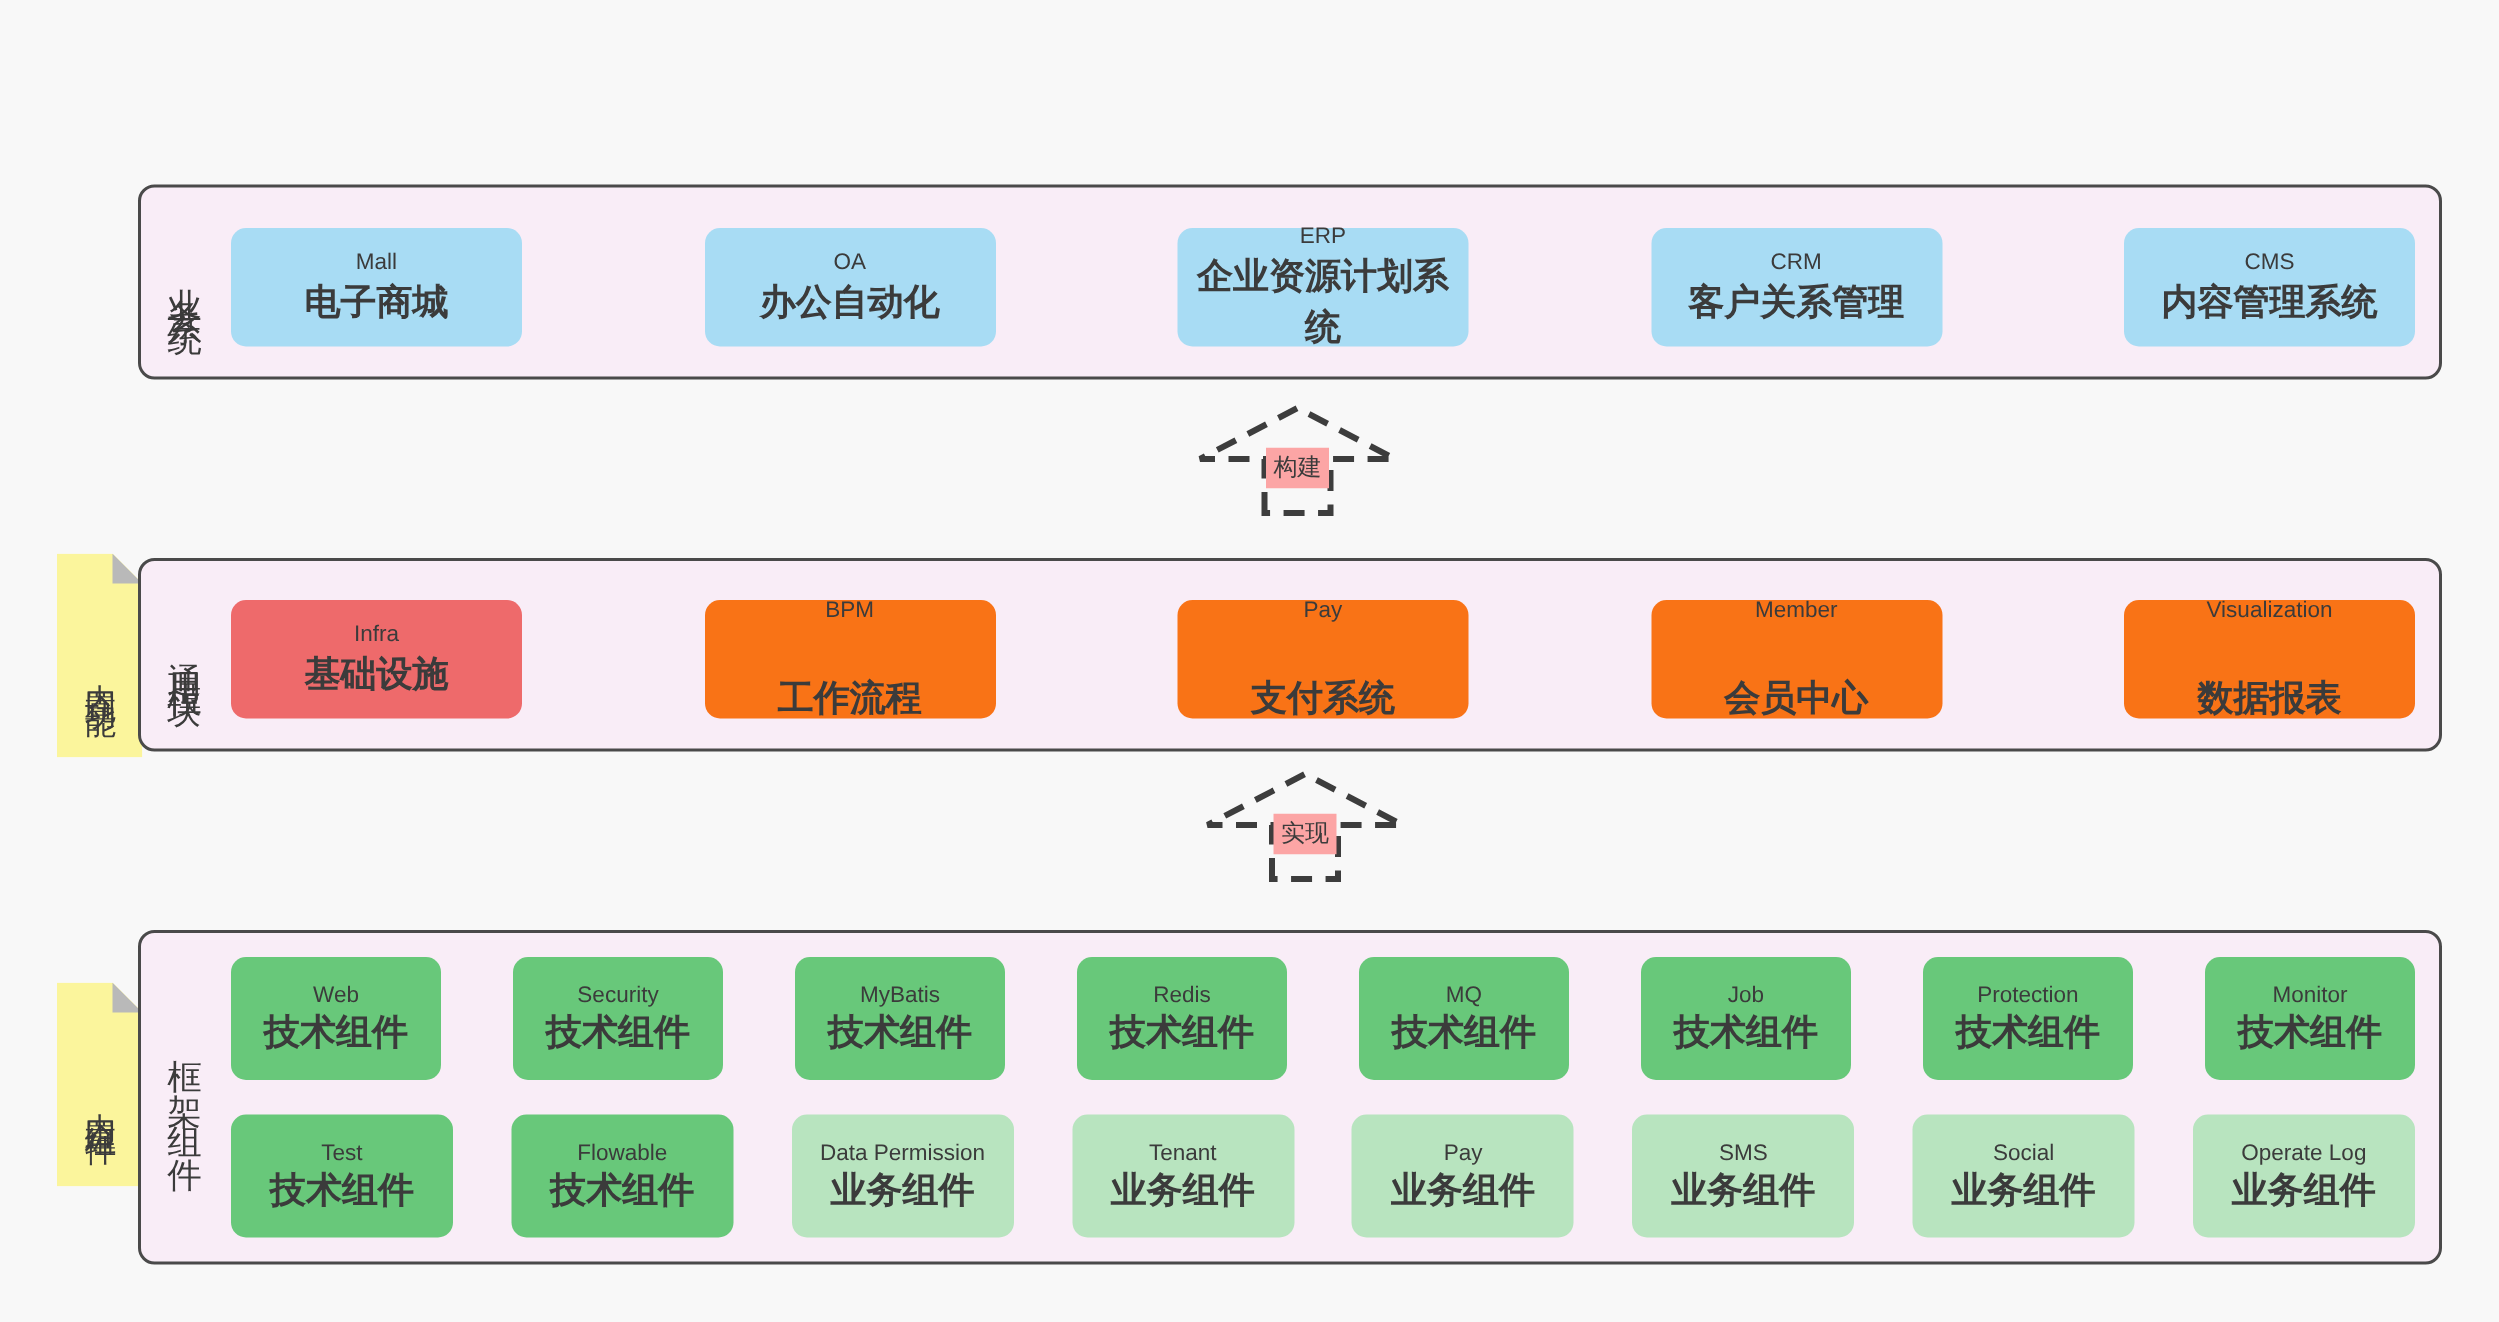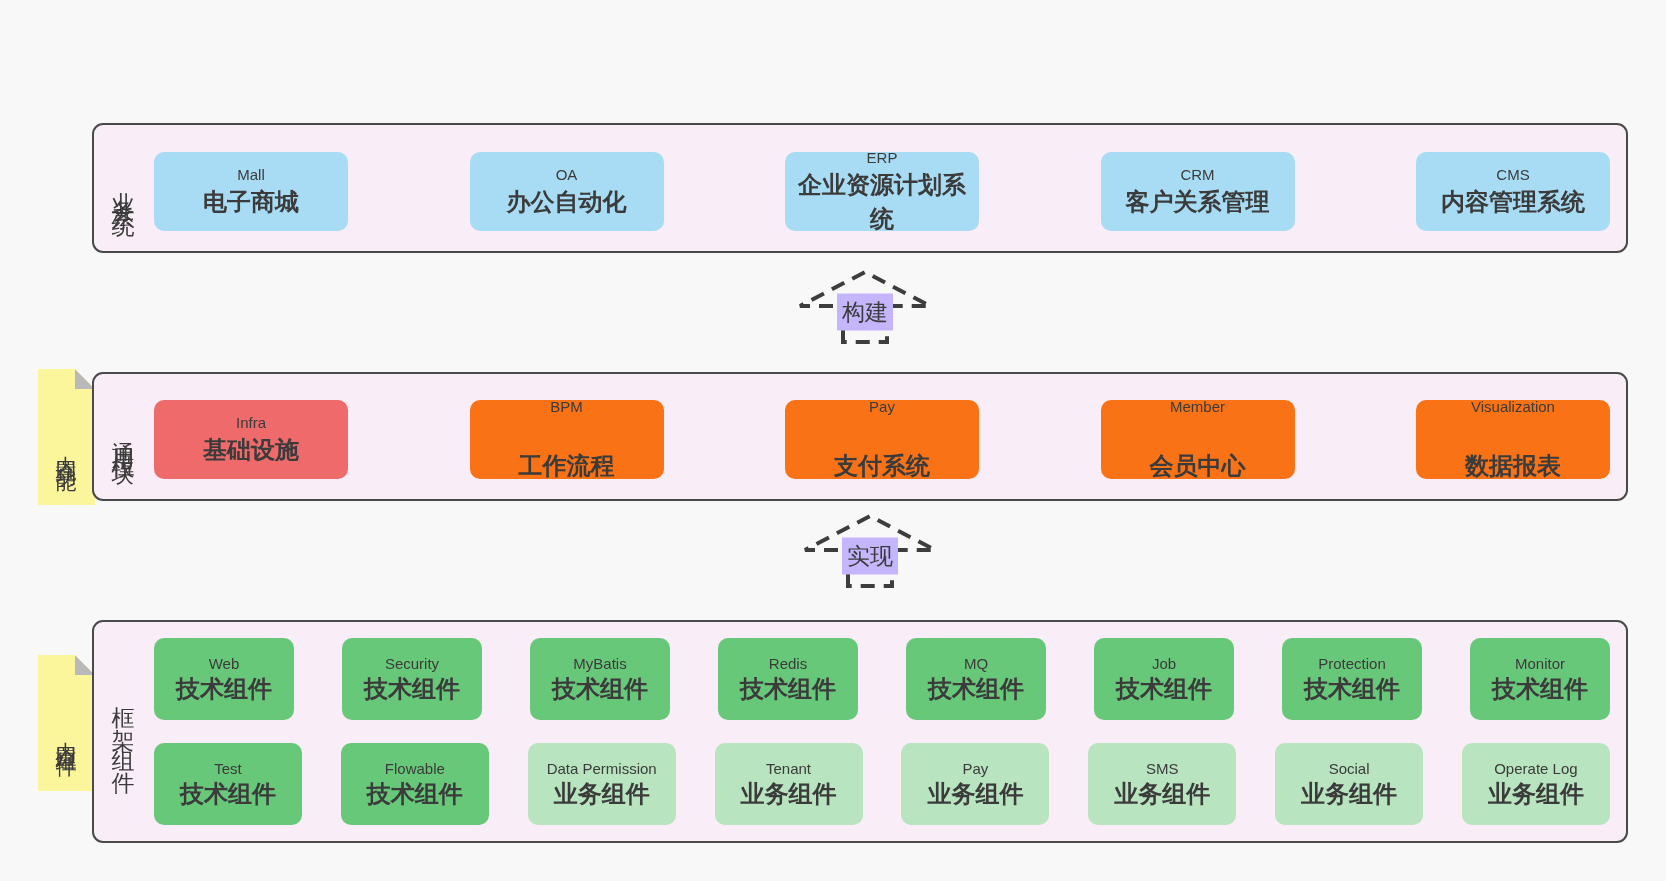--- a/index.html
+++ b/index.html
@@ -92,23 +92,23 @@
   
   .arrow {
     position: absolute; width: 150px; height: 80px; z-index: 1;
   }
   .arrow-build     { left: 790px; top: 266px; }
   .arrow-implement { left: 795px; top: 510px; }
   .arrow svg { position: absolute; inset: 0; }
   .arrow .arrow-label {
     position: absolute; left: 50%; top: 46px;
     transform: translate(-50%, -50%);
-    background: #c4b5fd;
+    background: #fca5a5;
     padding: 3px 5px;
-    font-size: 23px;
+    font-size: 16px;
     white-space: nowrap;
   }
 </style>
 </head>
 <body>
 
 <div class="canvas">
 
   <div class="panel panel-business">
     <div class="v-label">业务系统</div>

